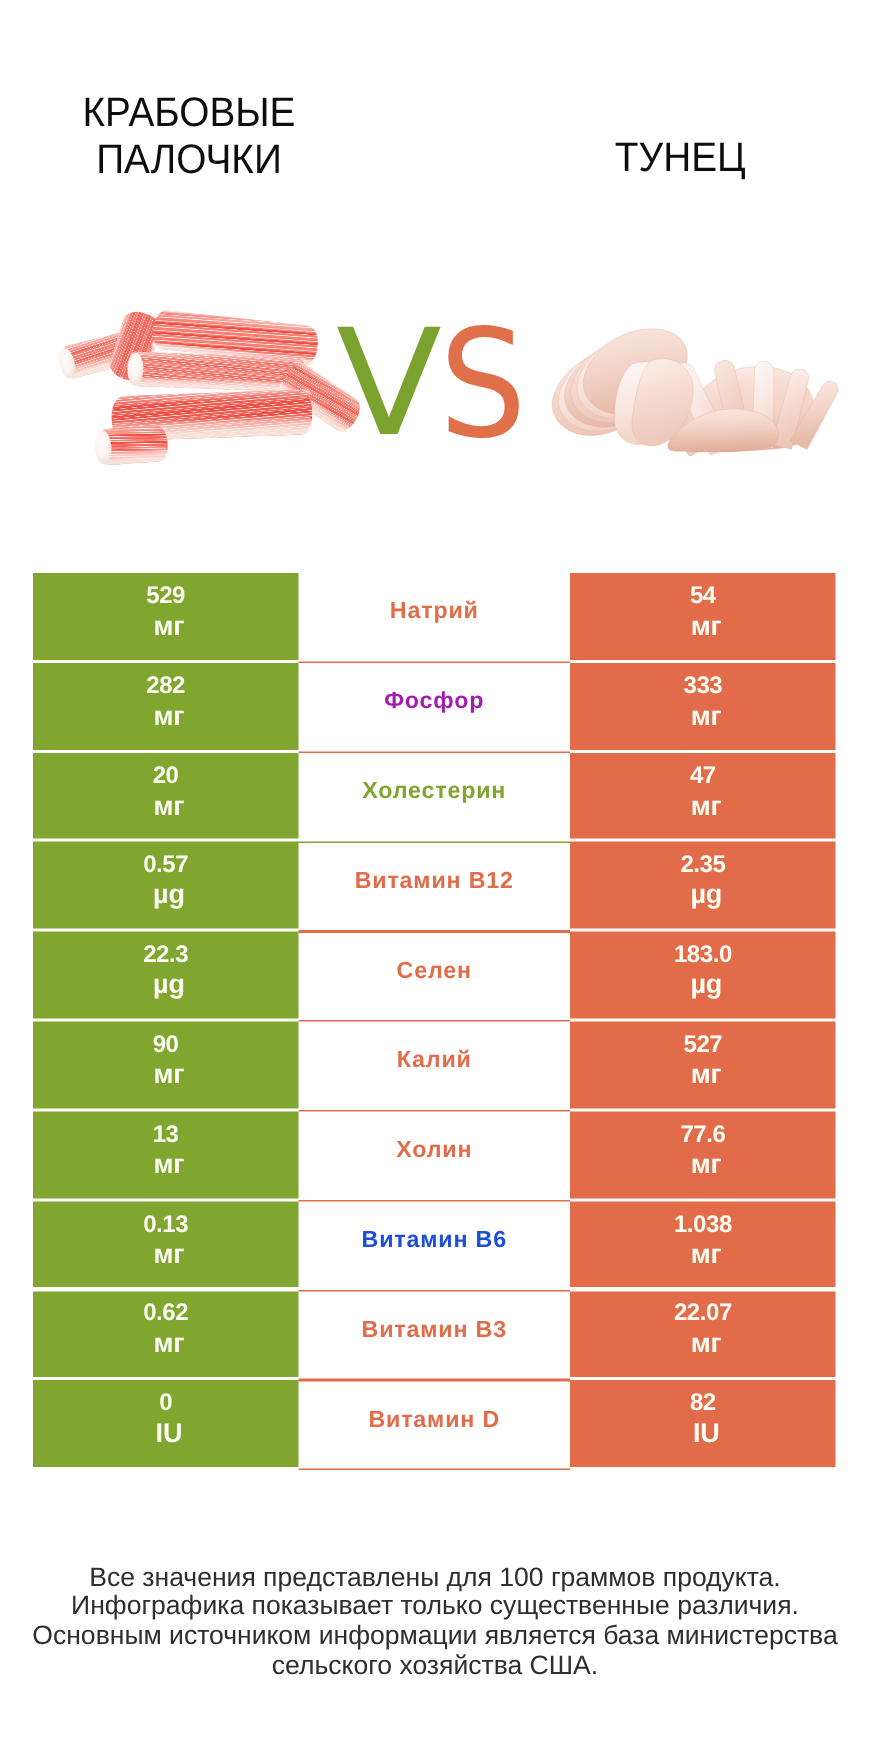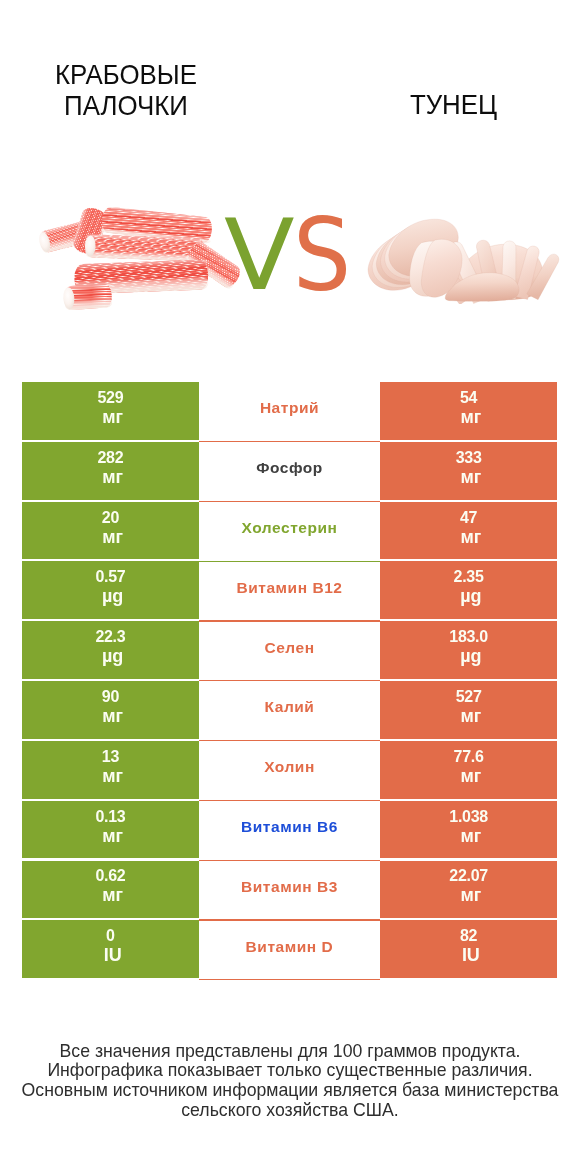--- a/index.html
+++ b/index.html
@@ -306,21 +306,21 @@
           <span class="val">54</span>
           <span class="unit">мг</span>
         </div>
       </div>
       <div class="row">
         <div class="cell left" style="background:#81a62f">
           <span class="val">282</span>
           <span class="unit">мг</span>
         </div>
         <div class="cell mid">
-          <span class="nut" style="color:#404040">Фосфор</span>
+          <span class="nut" style="color:#a21caf">Фосфор</span>
         </div>
         <div class="cell right" style="background:#e26c49">
           <span class="val">333</span>
           <span class="unit">мг</span>
         </div>
       </div>
       <div class="row">
         <div class="cell left" style="background:#81a62f">
           <span class="val">20</span>
           <span class="unit">мг</span>

